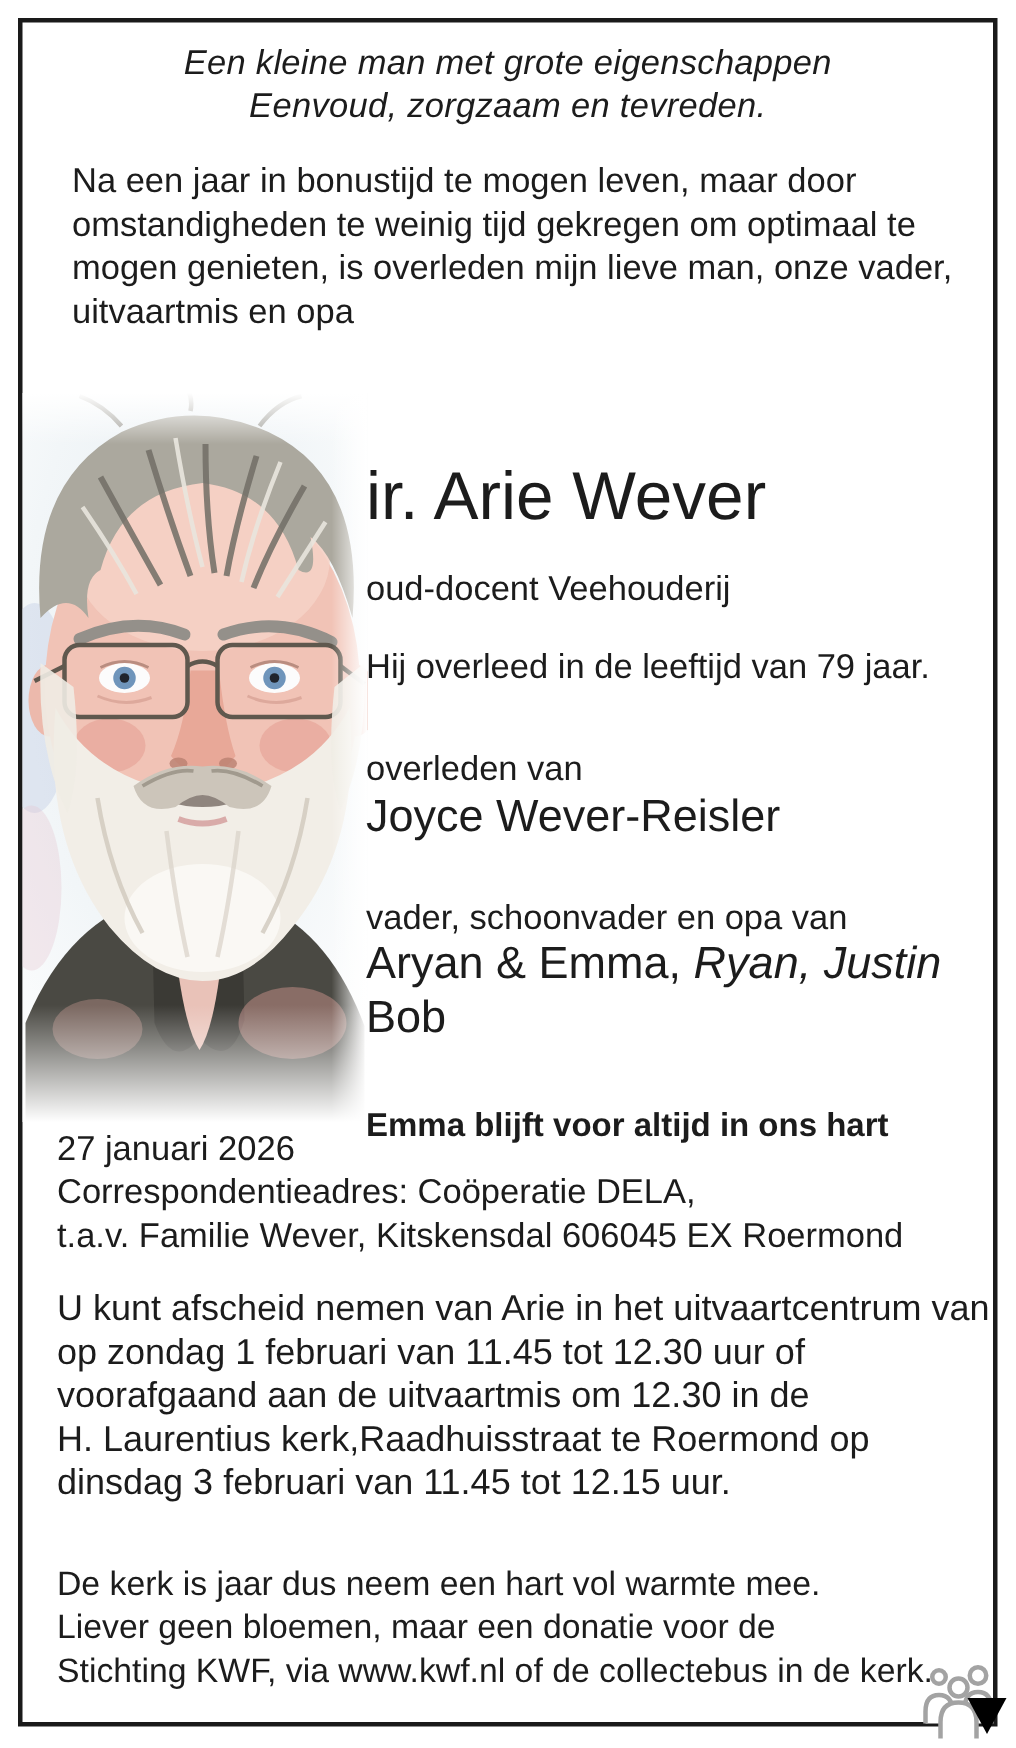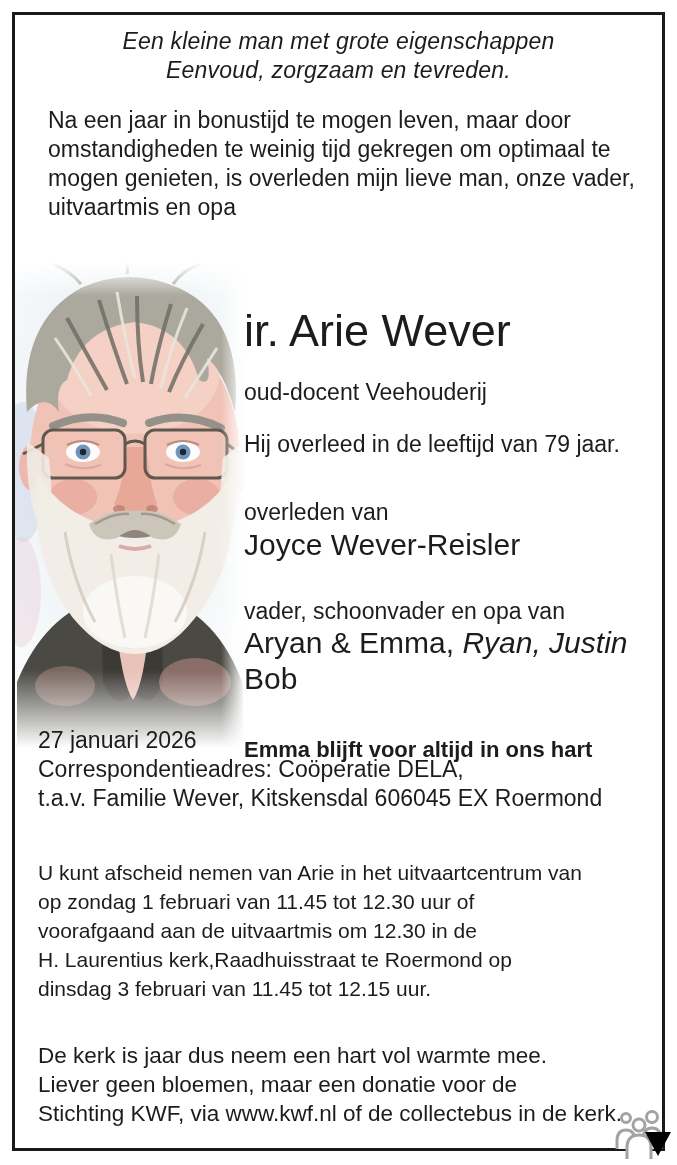--- a/index.html
+++ b/index.html
@@ -86,28 +86,28 @@
   }
   .children-names .it { font-style: italic; }
   .memorial-line {
     font-size: 22px;
     line-height: 27px;
     font-weight: bold;
     margin: 39px 0 0 0;
   }
   .correspondence {
     position: absolute;
-    left: 38px; top: 726px;
+    left: 38px; top: 751px;
     font-size: 23px;
     line-height: 29px;
   }
   .funeral-info {
     position: absolute;
     left: 38px; top: 858px;
-    font-size: 21px;
+    font-size: 24px;
     line-height: 29px;
   }
   .closing-info {
     position: absolute;
     left: 38px; top: 1041px;
     font-size: 22.5px;
     line-height: 29px;
   }
   .people-icon {
     position: absolute;

